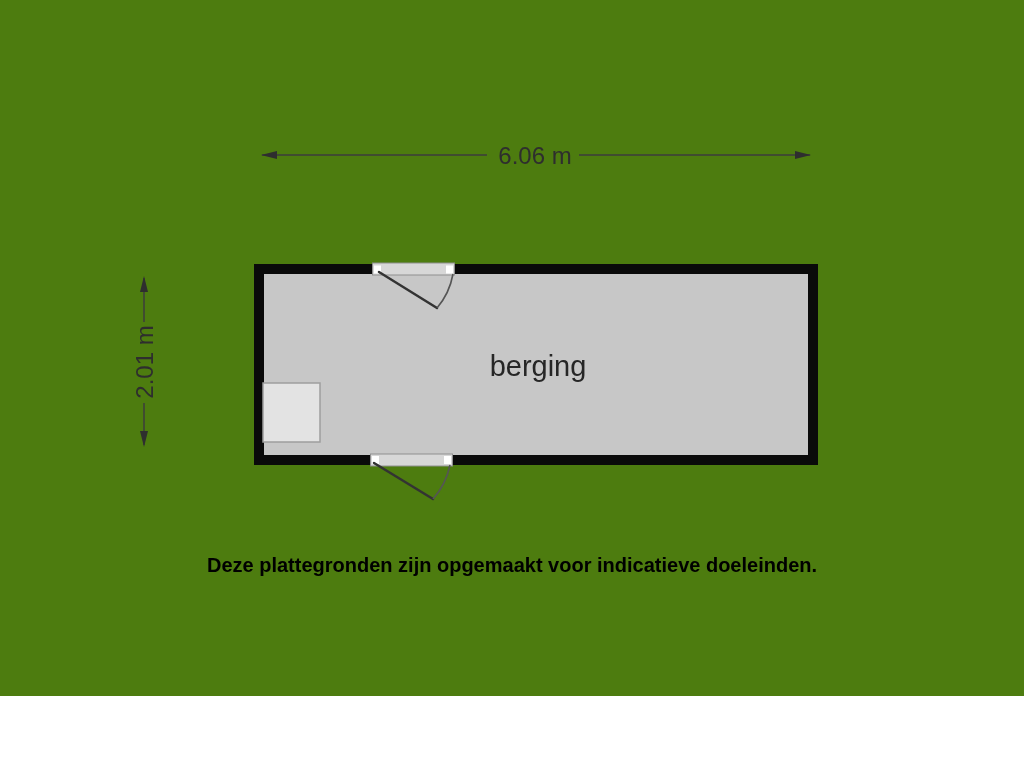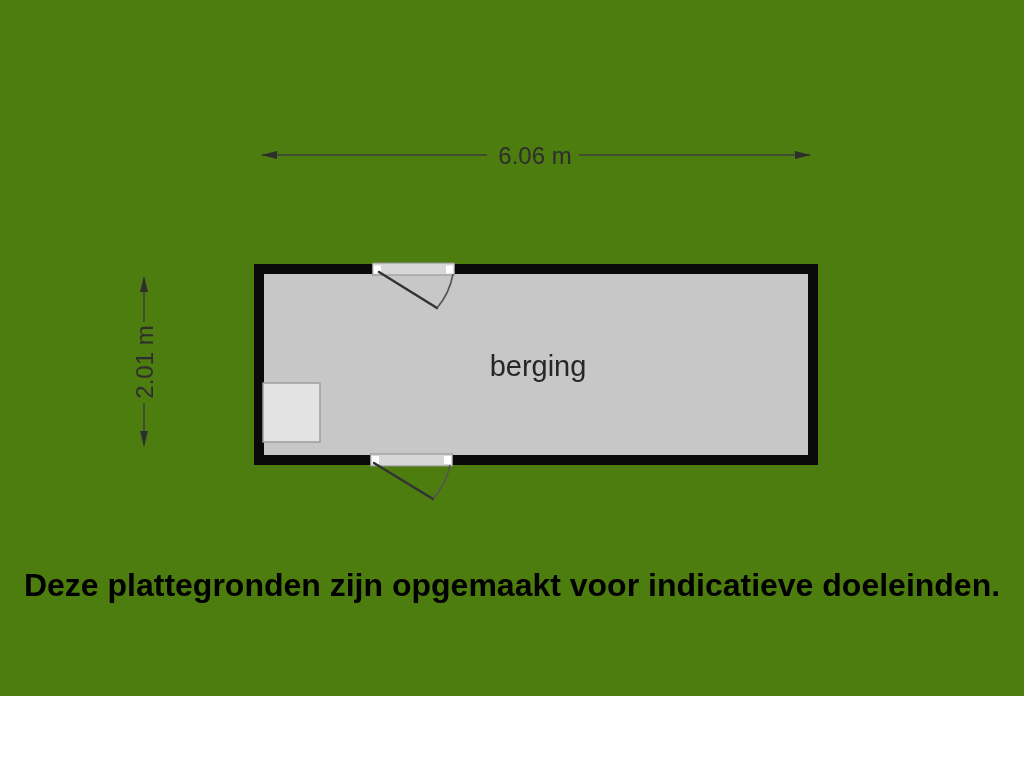--- a/index.html
+++ b/index.html
@@ -51,24 +51,23 @@
     stroke-width: 1.6;
     fill: none;
   }
   .disclaimer {
     position: absolute;
     left: 0;
     top: 547px;
     width: 1024px;
     text-align: center;
     font-weight: bold;
-    font-size: 32px;
+    font-size: 20px;
     line-height: 37px;
     color: #000000;
-    margin-top: 20px;
   }
 </style>
 </head>
 <body>
 
 <div class="canvas">
 
   <svg class="plan-svg" width="1024" height="768" viewBox="0 0 1024 768">
 
     <g>

